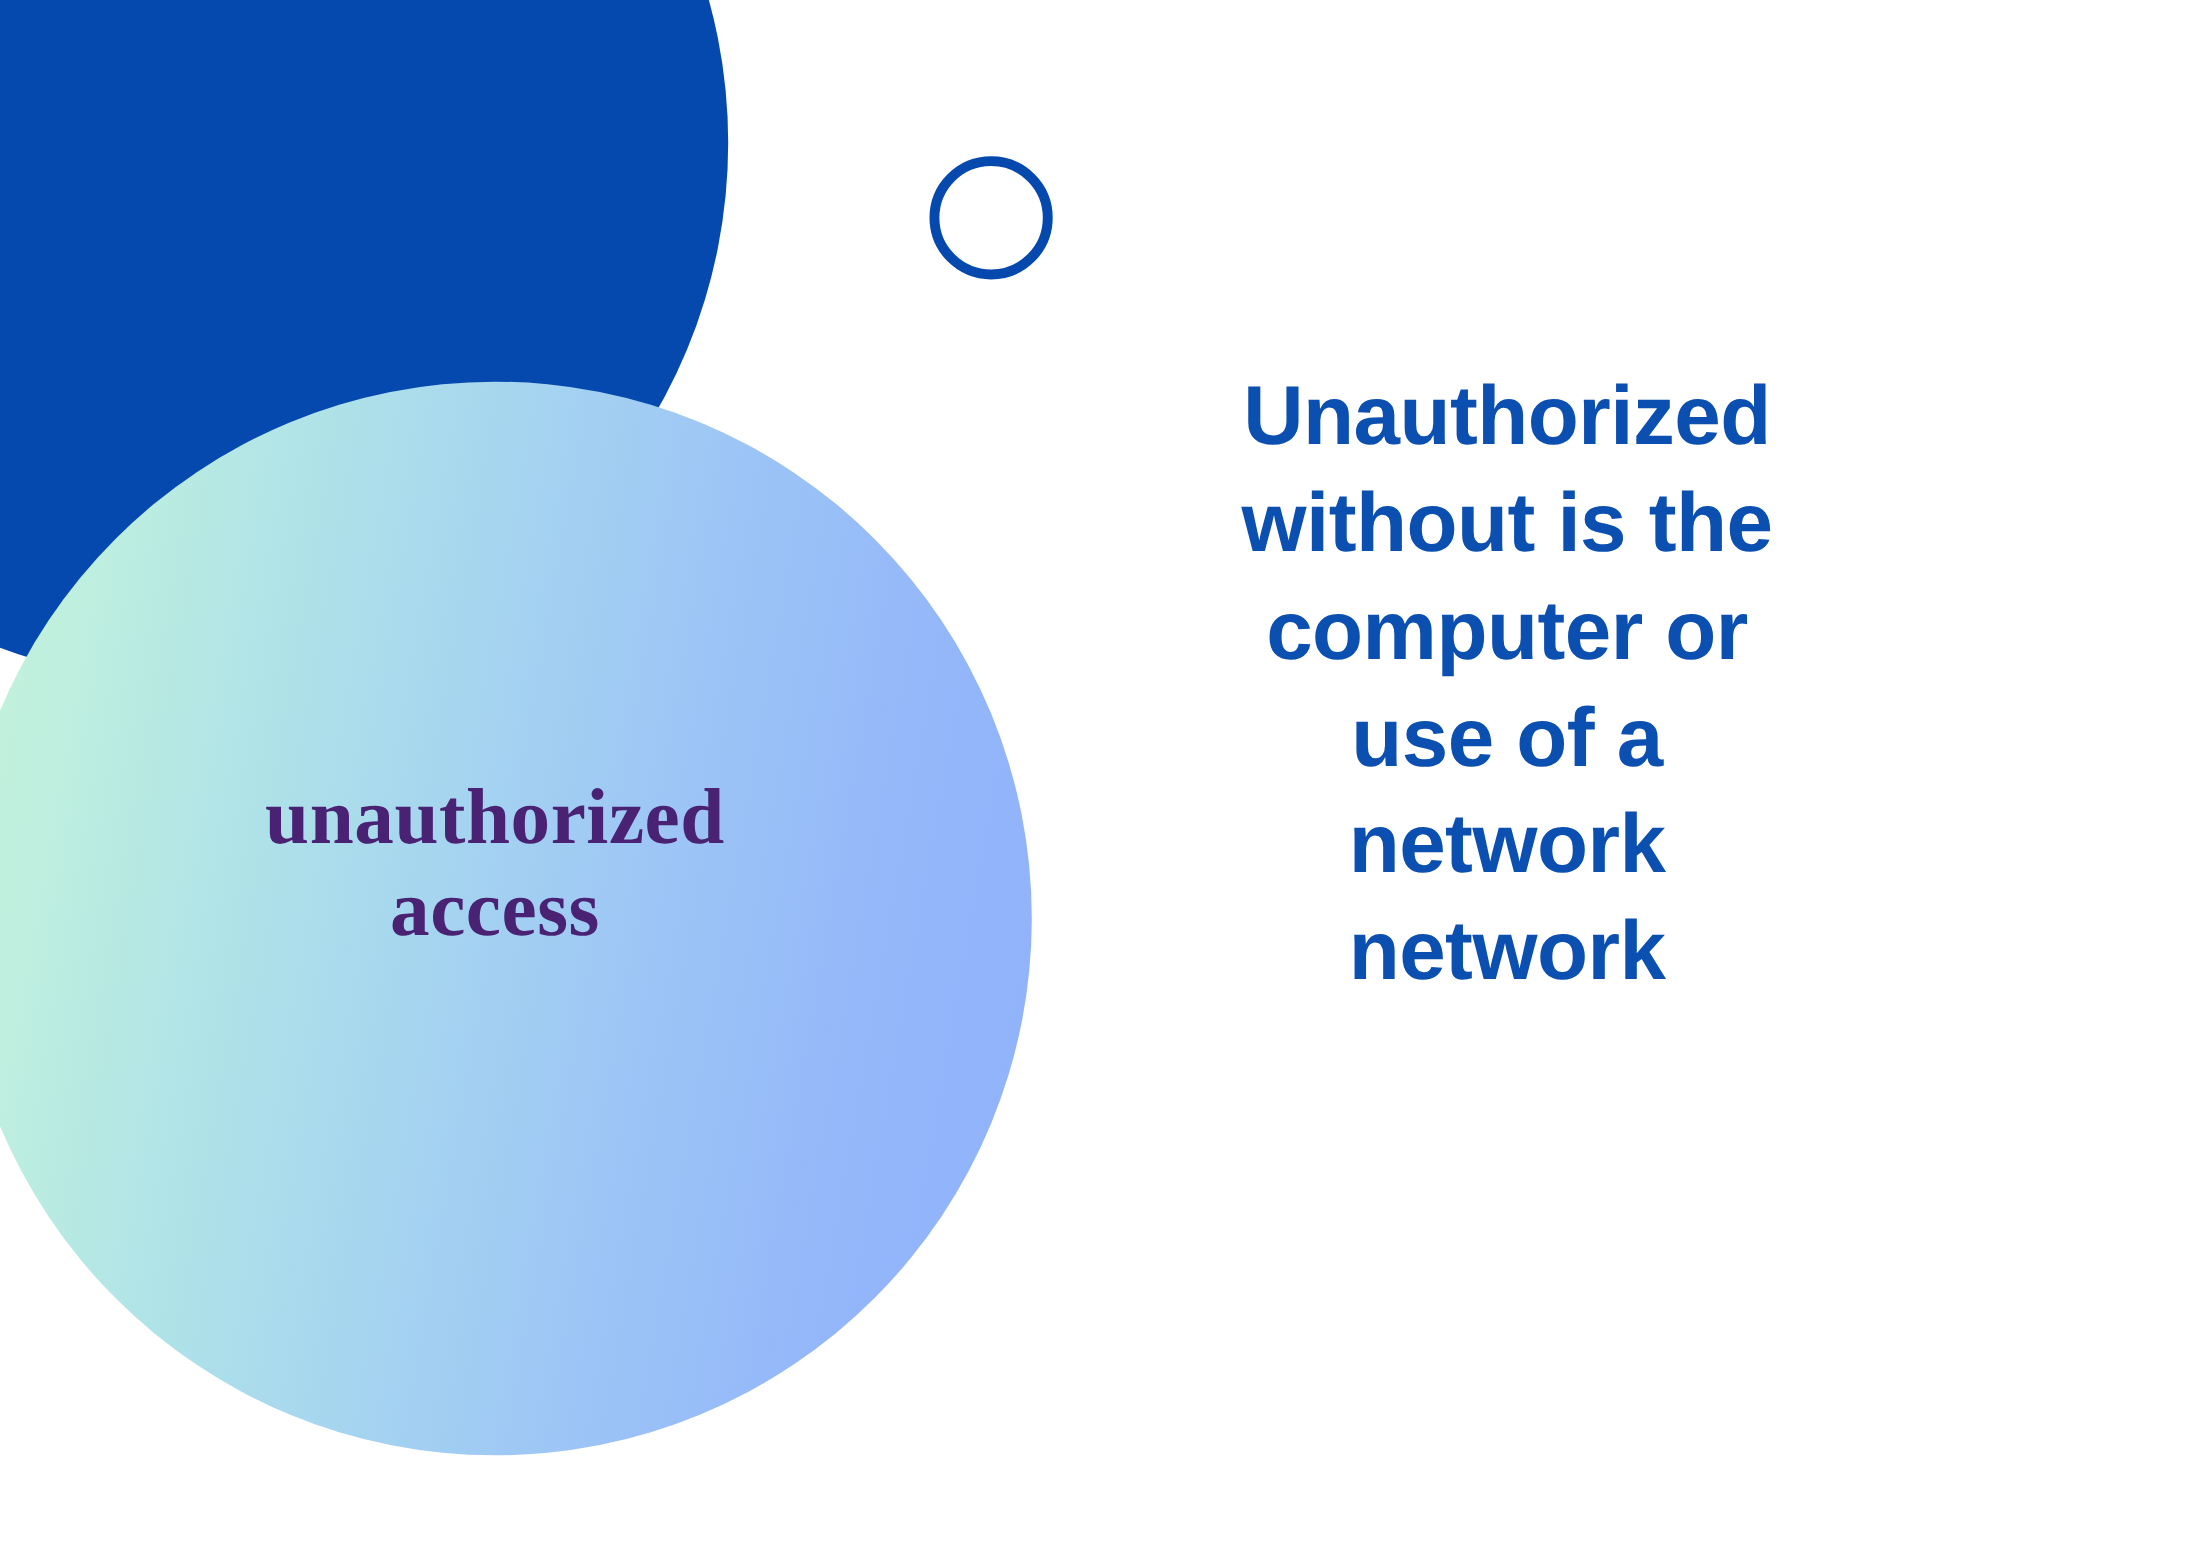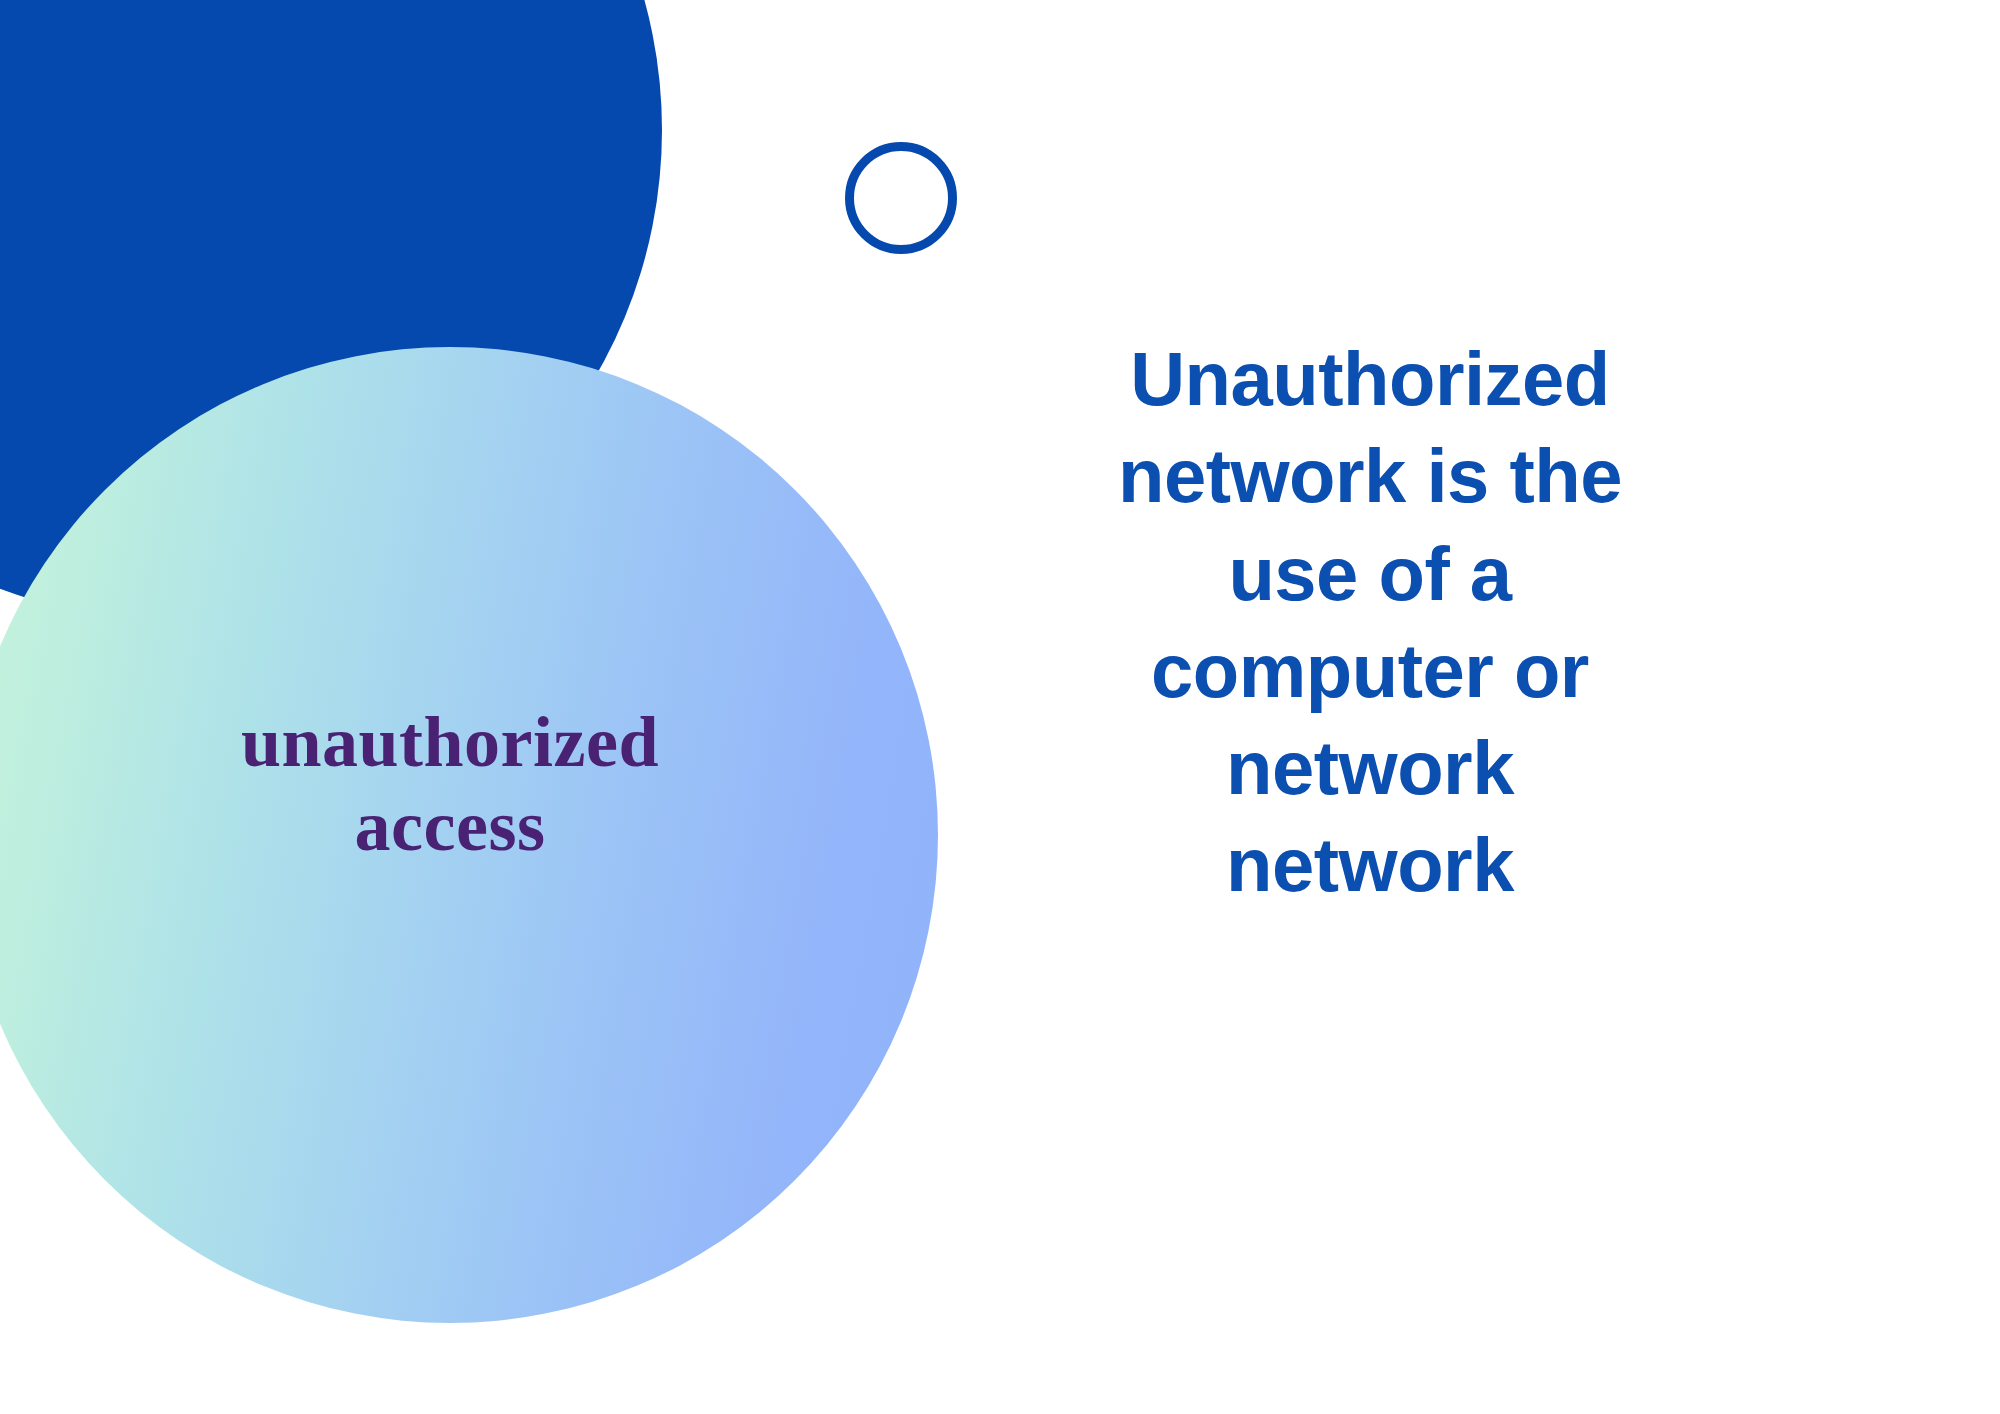--- a/index.html
+++ b/index.html
@@ -108,20 +108,20 @@
 
   <div class="shape" id="ring-circle"></div>
 
   <div id="circle-caption">
     <span class="cap-line">unauthorized</span>
     <span class="cap-line">access</span>
   </div>
 
   <div id="headline">
     <span class="hl-line">Unauthorized</span>
-    <span class="hl-line">network is the</span>
+    <span class="hl-line">without is the</span>
+    <span class="hl-line">computer or</span>
     <span class="hl-line">use of a</span>
-    <span class="hl-line">computer or</span>
     <span class="hl-line">network</span>
     <span class="hl-line">network</span>
   </div>
 
 </div>
 
 </body></html>

